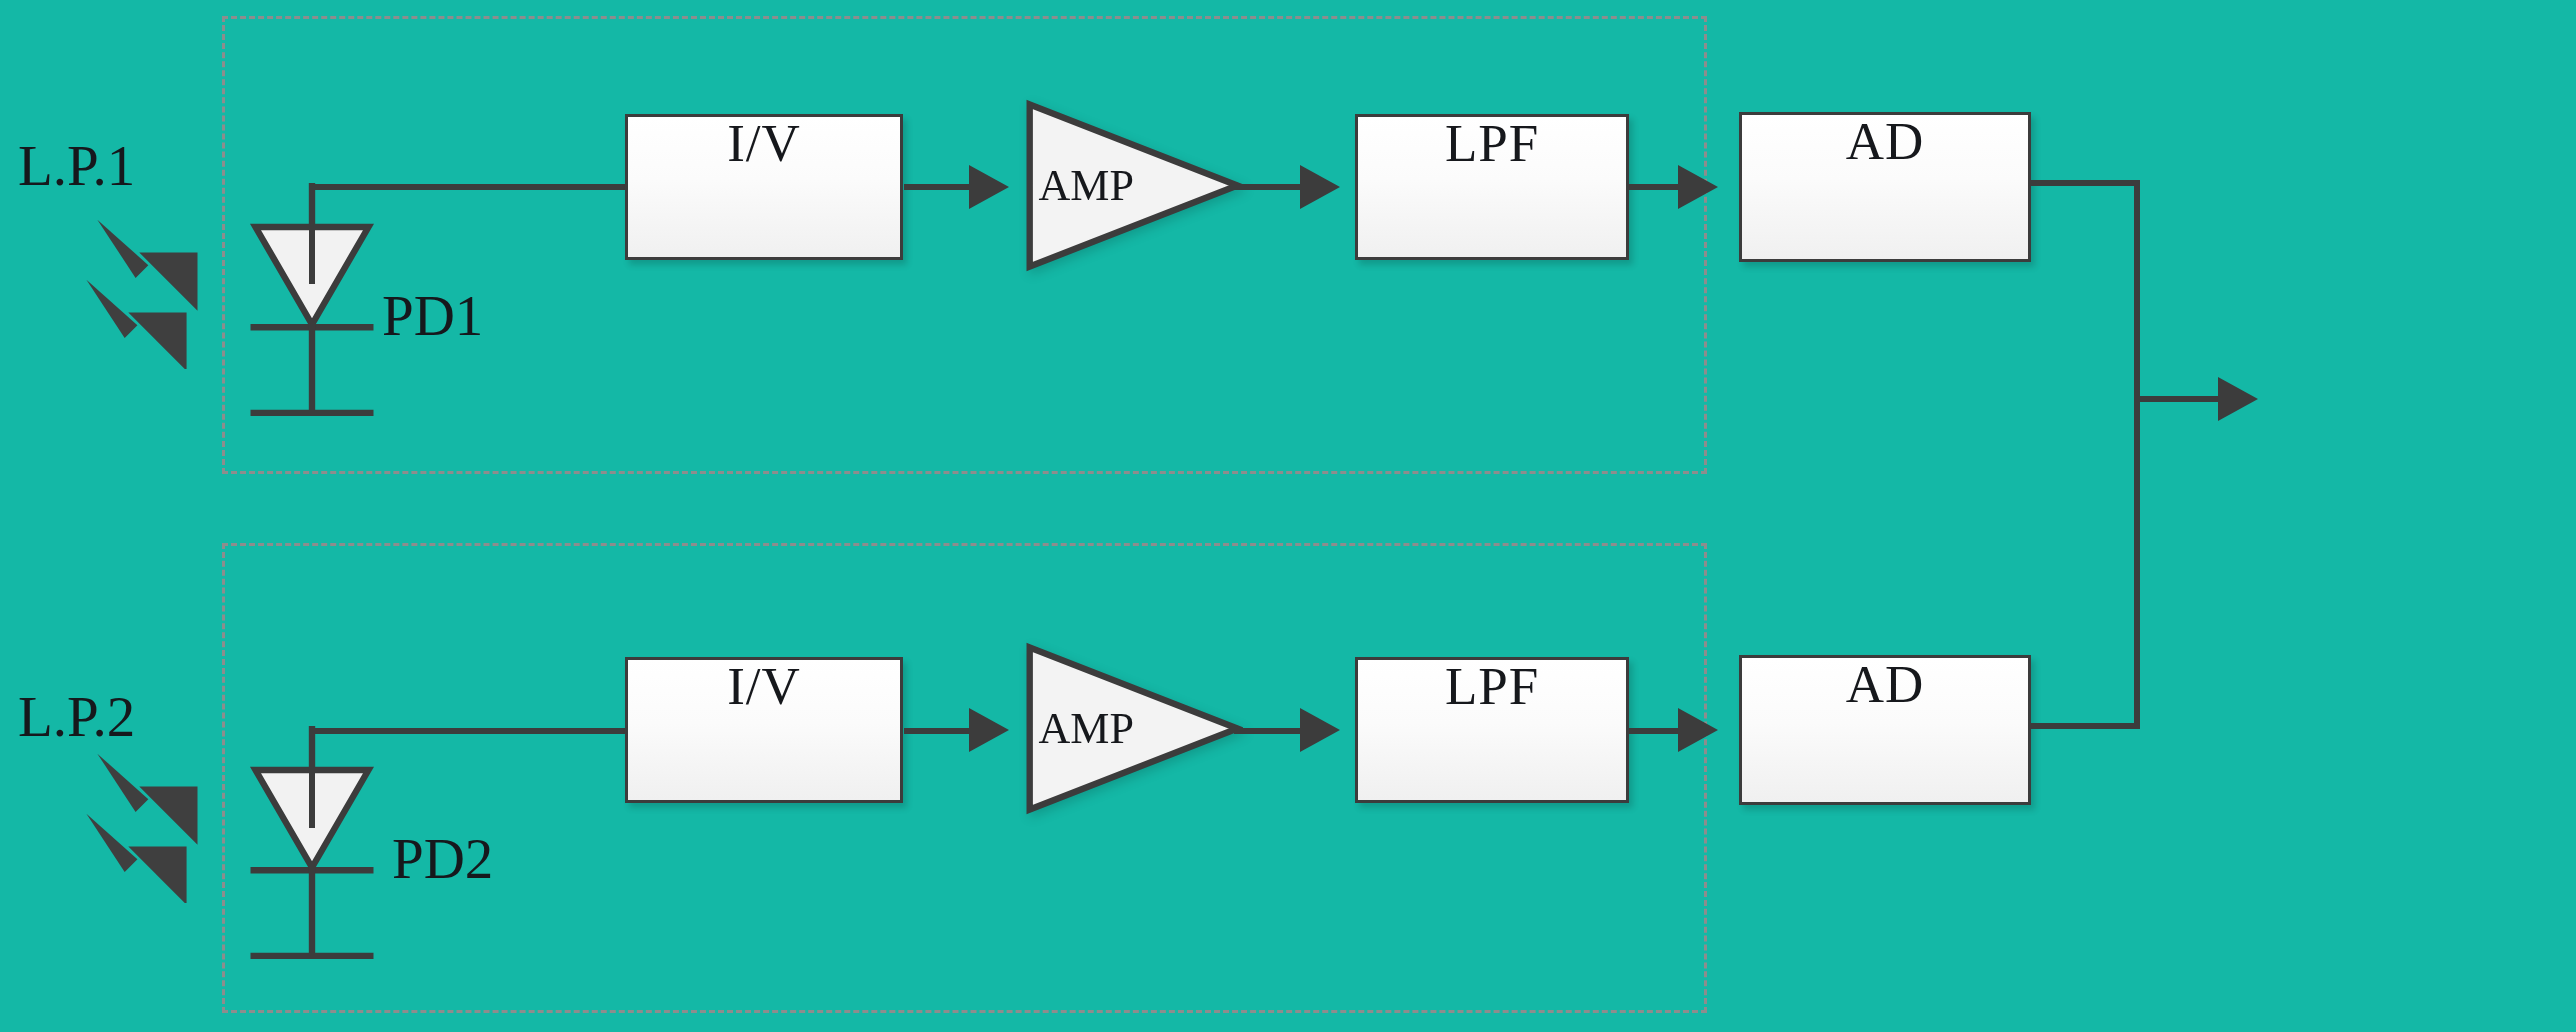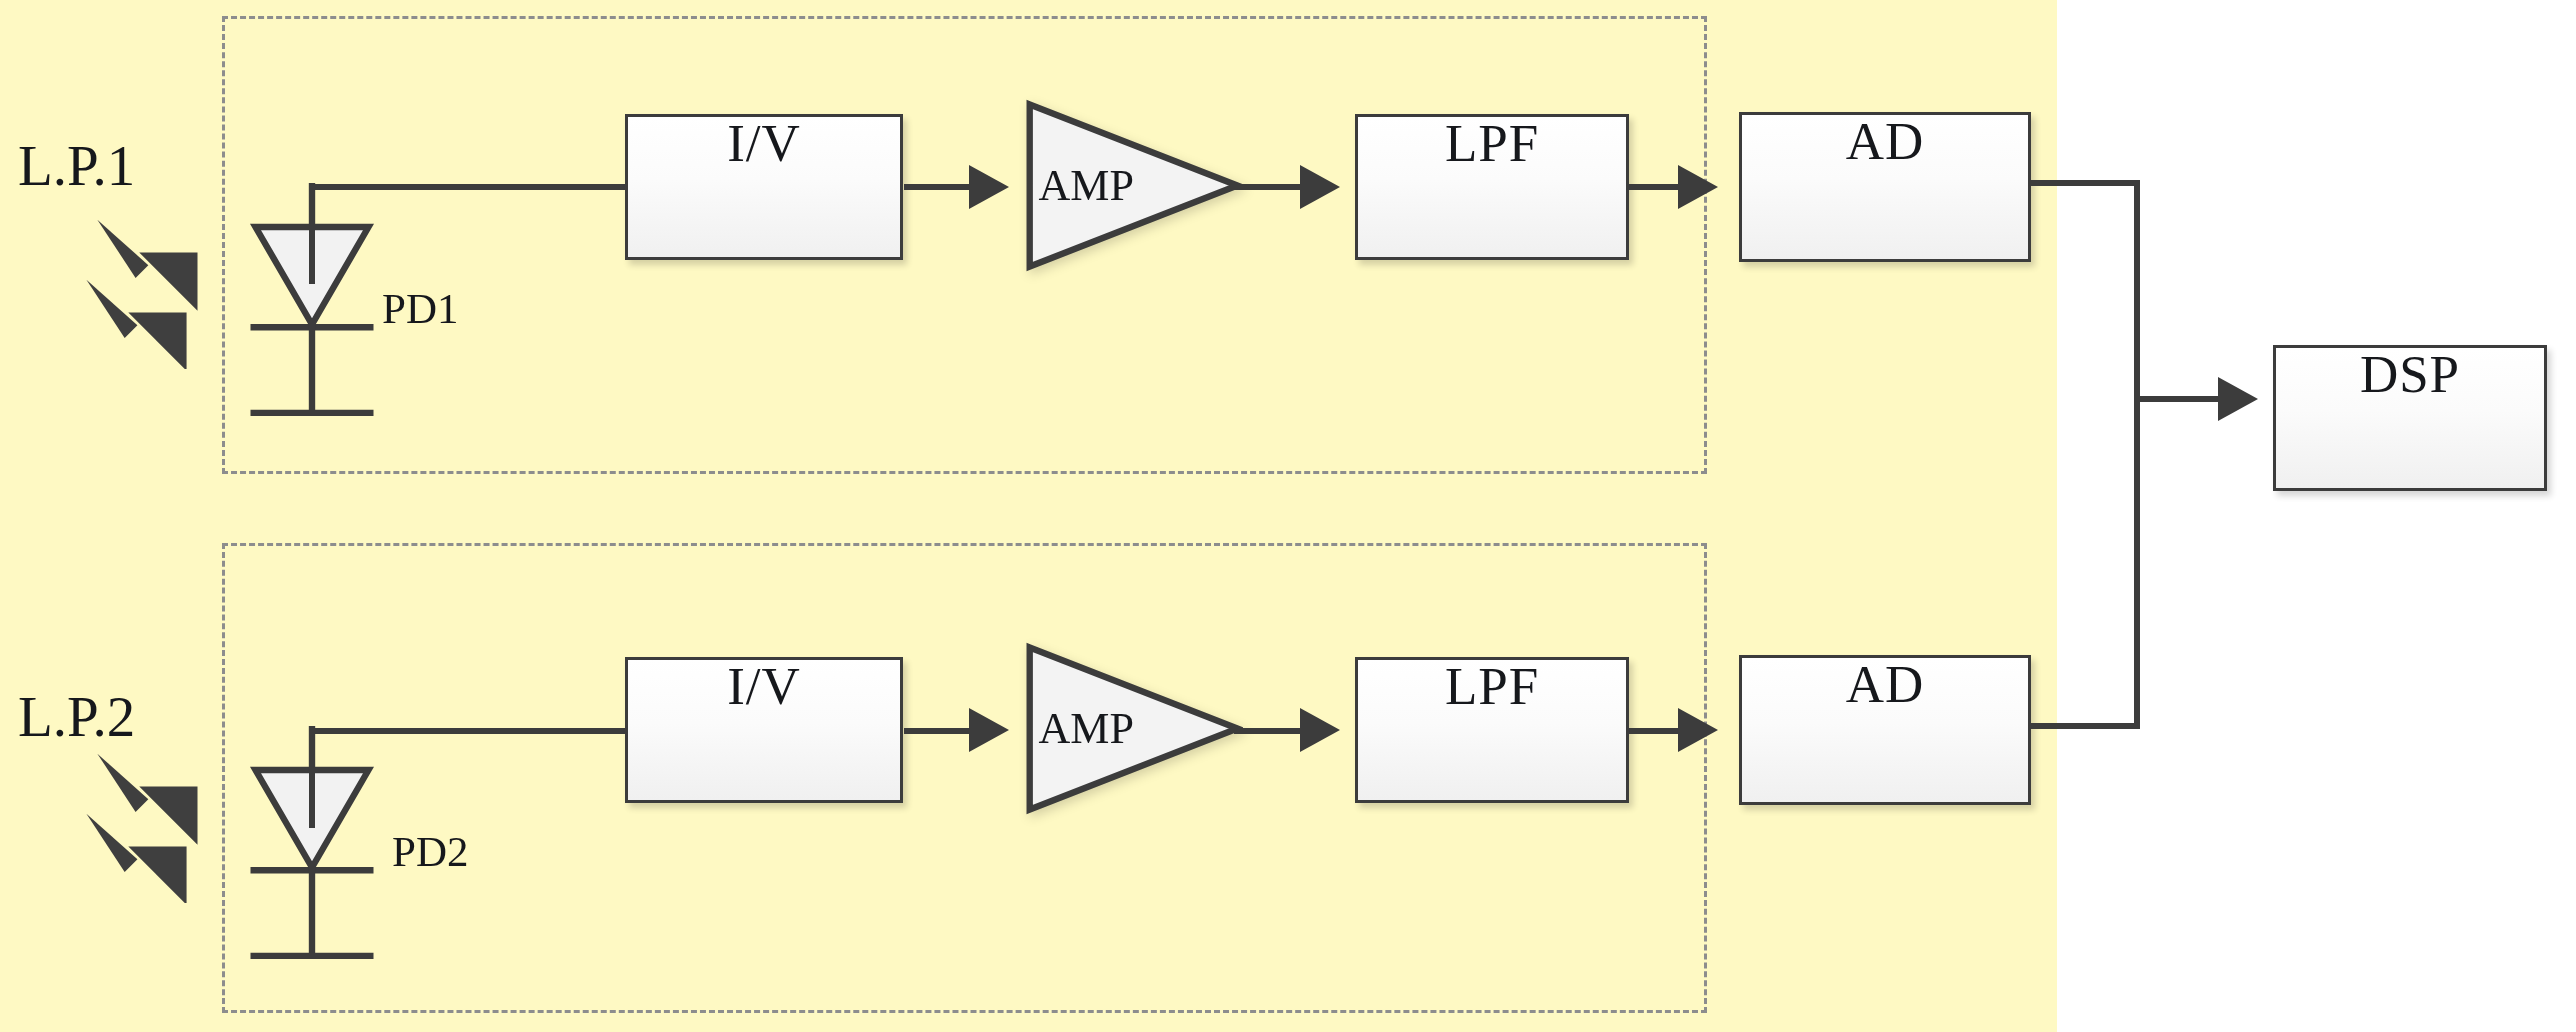--- a/index.html
+++ b/index.html
@@ -1,19 +1,19 @@
 <!DOCTYPE html>
 <html style="font-size:14.6px"><head>
 <meta charset="utf-8">
 <style>
   html,body{margin:0;padding:0;background:#ffffff;}
   body{width:2576px;height:1032px;position:relative;overflow:hidden;
        font-family:"Liberation Serif","DejaVu Serif",serif;}
 
-  #stage{position:absolute;left:0;top:0;width:2057px;height:1032px;background:#fef9c3;}
+  #stage{position:absolute;left:0;top:0;width:2576px;height:1032px;background:#14b8a6;}
 
   
   .dashbox{position:absolute;border:3.7px dashed #8d8d8d;box-sizing:border-box;background:transparent;}
 
   
   .blk{position:absolute;box-sizing:border-box;
        border:3.7px solid #3c3c3c;
        background:linear-gradient(180deg,#ffffff 0%,#fbfbfb 45%,#f0f0f0 100%);
        box-shadow:3.7px 4.6px 6.4px rgba(0,0,0,0.16);
        display:flex;align-items:flex-start;justify-content:center;}
@@ -33,21 +33,21 @@
   .arrow{position:absolute;width:0;height:0;
          border-top:22px solid transparent;border-bottom:22px solid transparent;
          border-left:40px solid #3c3c3c;}
 
   
   .pd{position:absolute;}
   .pd svg{display:block;}
 
   
   .lbl{position:absolute;font-size:57px;color:#16181c;line-height:1;white-space:nowrap;}
-  .lbl.small{font-size:43px;}
+  .lbl.small{font-size:57px;}
 
   
   .light{position:absolute;}
   .light svg{display:block;}
 </style>
 </head>
 <body>
 
 <div id="stage">
 
@@ -178,18 +178,15 @@
 
   <div class="wire-h" style="left:2031px;top:180px;width:109px;"></div>
 
   <div class="wire-h" style="left:2031px;top:723px;width:109px;"></div>
 
   <div class="wire-v" style="left:2134px;top:180px;height:549px;"></div>
 
   <div class="wire-h" style="left:2134px;top:396px;width:100px;"></div>
   <div class="arrow" style="left:2218px;top:377px;"></div>
 
-  <div class="blk" style="left:2273px;top:345px;width:274px;height:146px;">
-    <span>DSP</span>
-  </div>
 
 </div>
 
 
 </body></html>

